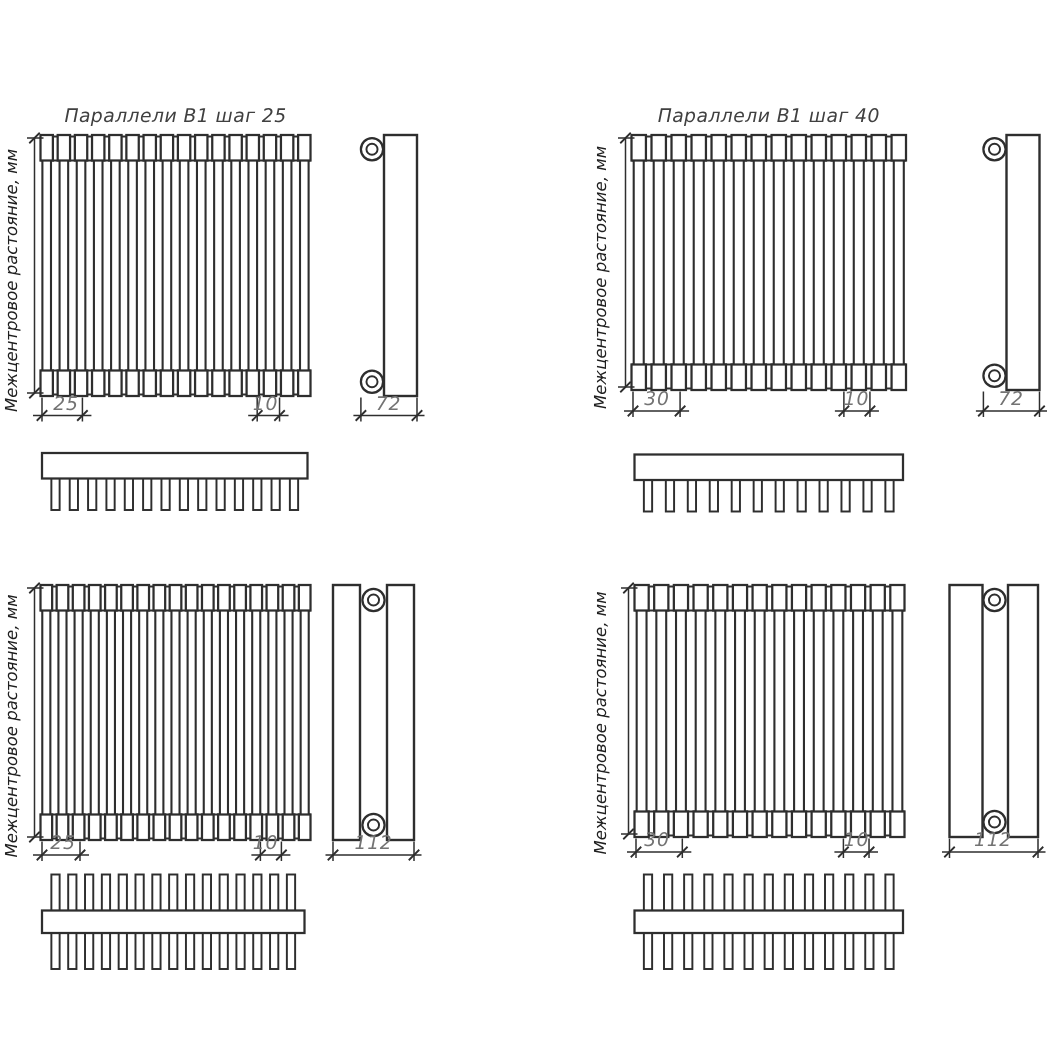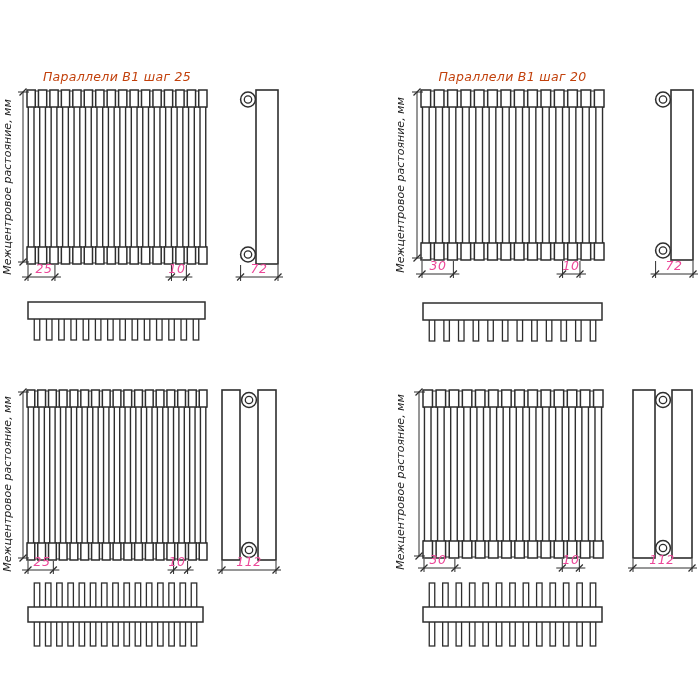--- a/index.html
+++ b/index.html
@@ -1,25 +1,25 @@
 <!DOCTYPE html>
 <html><head>
 <meta charset="utf-8">
 <style>
   html,body{margin:0;padding:0;}
   body{width:700px;height:700px;position:relative;background:#ffffff;overflow:hidden;
        font-family:"DejaVu Sans",sans-serif;}
   #stage{position:absolute;left:0;top:0;width:700px;height:700px;background:#ffffff;}
   #linework{position:absolute;left:0;top:0;}
   .title{position:absolute;text-align:center;font-style:italic;font-size:12.5px;
-         color:#c2410c;letter-spacing:0.3px;white-space:nowrap;}
+         color:#404040;letter-spacing:0.3px;white-space:nowrap;}
   .vlabel{position:absolute;width:196px;text-align:center;font-style:italic;font-size:11px;
           color:#1e1e1e;transform:rotate(-90deg);transform-origin:0 0;white-space:nowrap;}
   .dim{position:absolute;width:60px;text-align:center;font-style:italic;font-size:12.5px;
-       color:#ec4899;letter-spacing:0.5px;}
+       color:#737373;letter-spacing:0.5px;}
 </style>
 </head>
 <body>
 
 <div id="stage">
   <svg id="linework" width="700" height="700">
       <line x1="27" y1="91" x2="207" y2="91" stroke="#2e2e2e" stroke-width="1.2"></line>
       <line x1="27" y1="263" x2="207" y2="263" stroke="#2e2e2e" stroke-width="1.2"></line>
       <line x1="27" y1="107" x2="207" y2="107" stroke="#2e2e2e" stroke-width="1.3"></line>
       <line x1="27" y1="247" x2="207" y2="247" stroke="#2e2e2e" stroke-width="1.3"></line>
@@ -402,21 +402,21 @@
       <rect x="563.4166666666666" y="583" width="5.5" height="26" fill="#ffffff" stroke="#2e2e2e" stroke-width="1.3"></rect>
       <rect x="563.4166666666666" y="620" width="5.5" height="26" fill="#ffffff" stroke="#2e2e2e" stroke-width="1.3"></rect>
       <rect x="576.8333333333334" y="583" width="5.5" height="26" fill="#ffffff" stroke="#2e2e2e" stroke-width="1.3"></rect>
       <rect x="576.8333333333334" y="620" width="5.5" height="26" fill="#ffffff" stroke="#2e2e2e" stroke-width="1.3"></rect>
       <rect x="590.25" y="583" width="5.5" height="26" fill="#ffffff" stroke="#2e2e2e" stroke-width="1.3"></rect>
       <rect x="590.25" y="620" width="5.5" height="26" fill="#ffffff" stroke="#2e2e2e" stroke-width="1.3"></rect>
       <rect x="423" y="607" width="179" height="15" fill="#ffffff" stroke="#2e2e2e" stroke-width="1.5"></rect>
     </svg>
 
   <div class="title" style="left:27px;top:69px;width:180px">Параллели В1 шаг 25</div>
-  <div class="title" style="left:421px;top:69px;width:183px">Параллели В1 шаг 20</div>
+  <div class="title" style="left:421px;top:69px;width:183px">Параллели В1 шаг 40</div>
 
   <div class="vlabel" style="left:1px;top:285px">Межцентровое растояние, мм</div>
   <div class="vlabel" style="left:394px;top:283px">Межцентровое растояние, мм</div>
   <div class="vlabel" style="left:1px;top:582px">Межцентровое растояние, мм</div>
   <div class="vlabel" style="left:394px;top:580px">Межцентровое растояние, мм</div>
 
   <div class="dim" style="left:14px;top:261px">25</div>
   <div class="dim" style="left:147px;top:261px">10</div>
   <div class="dim" style="left:229px;top:261px">72</div>
 

